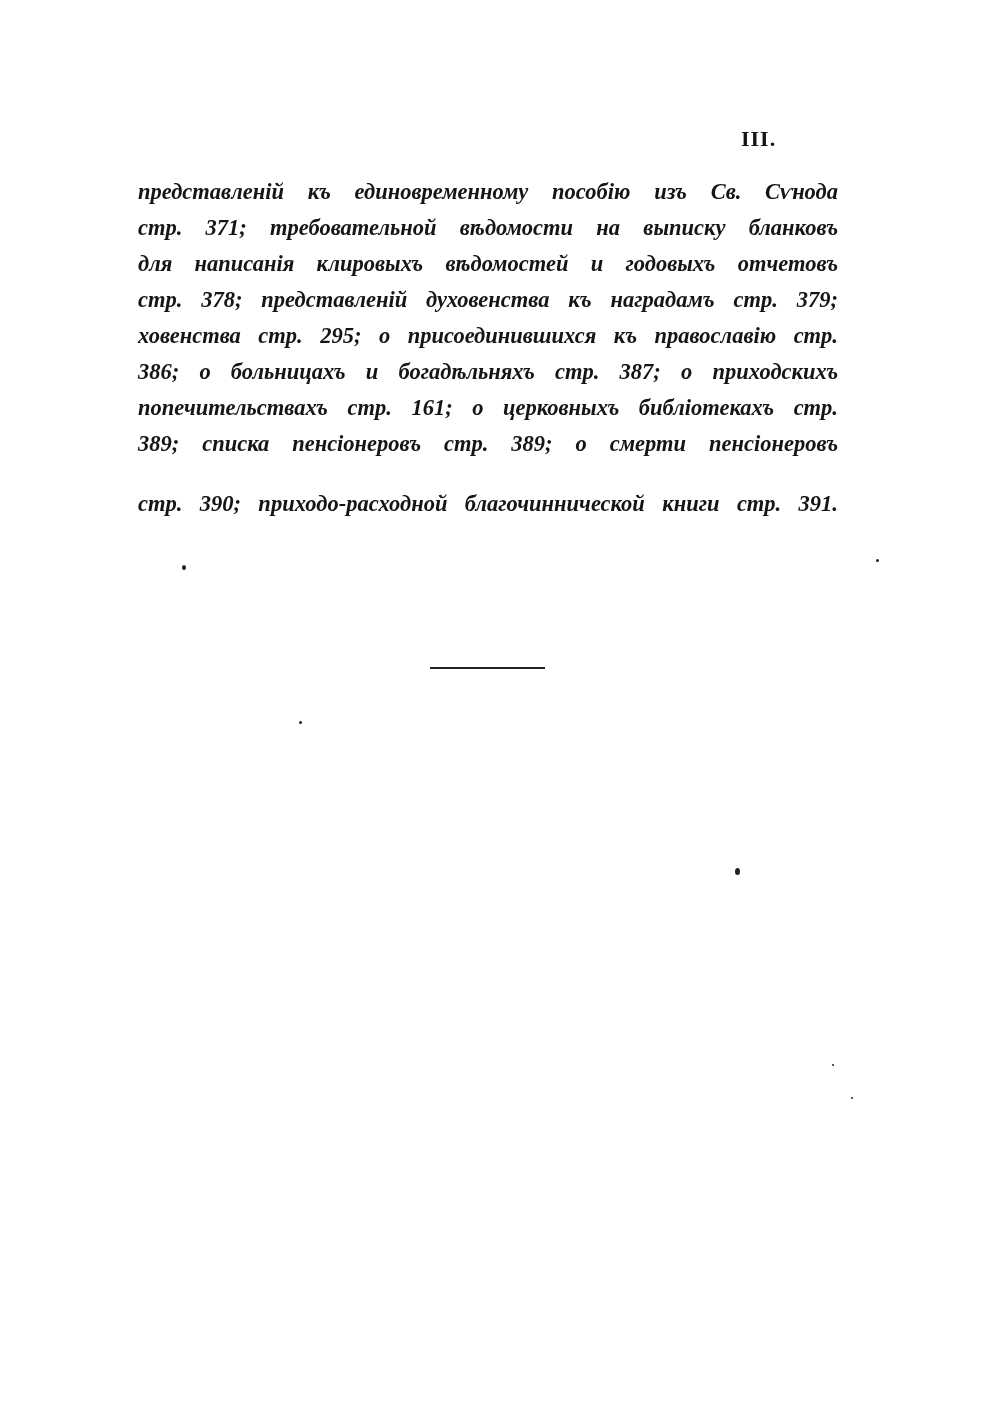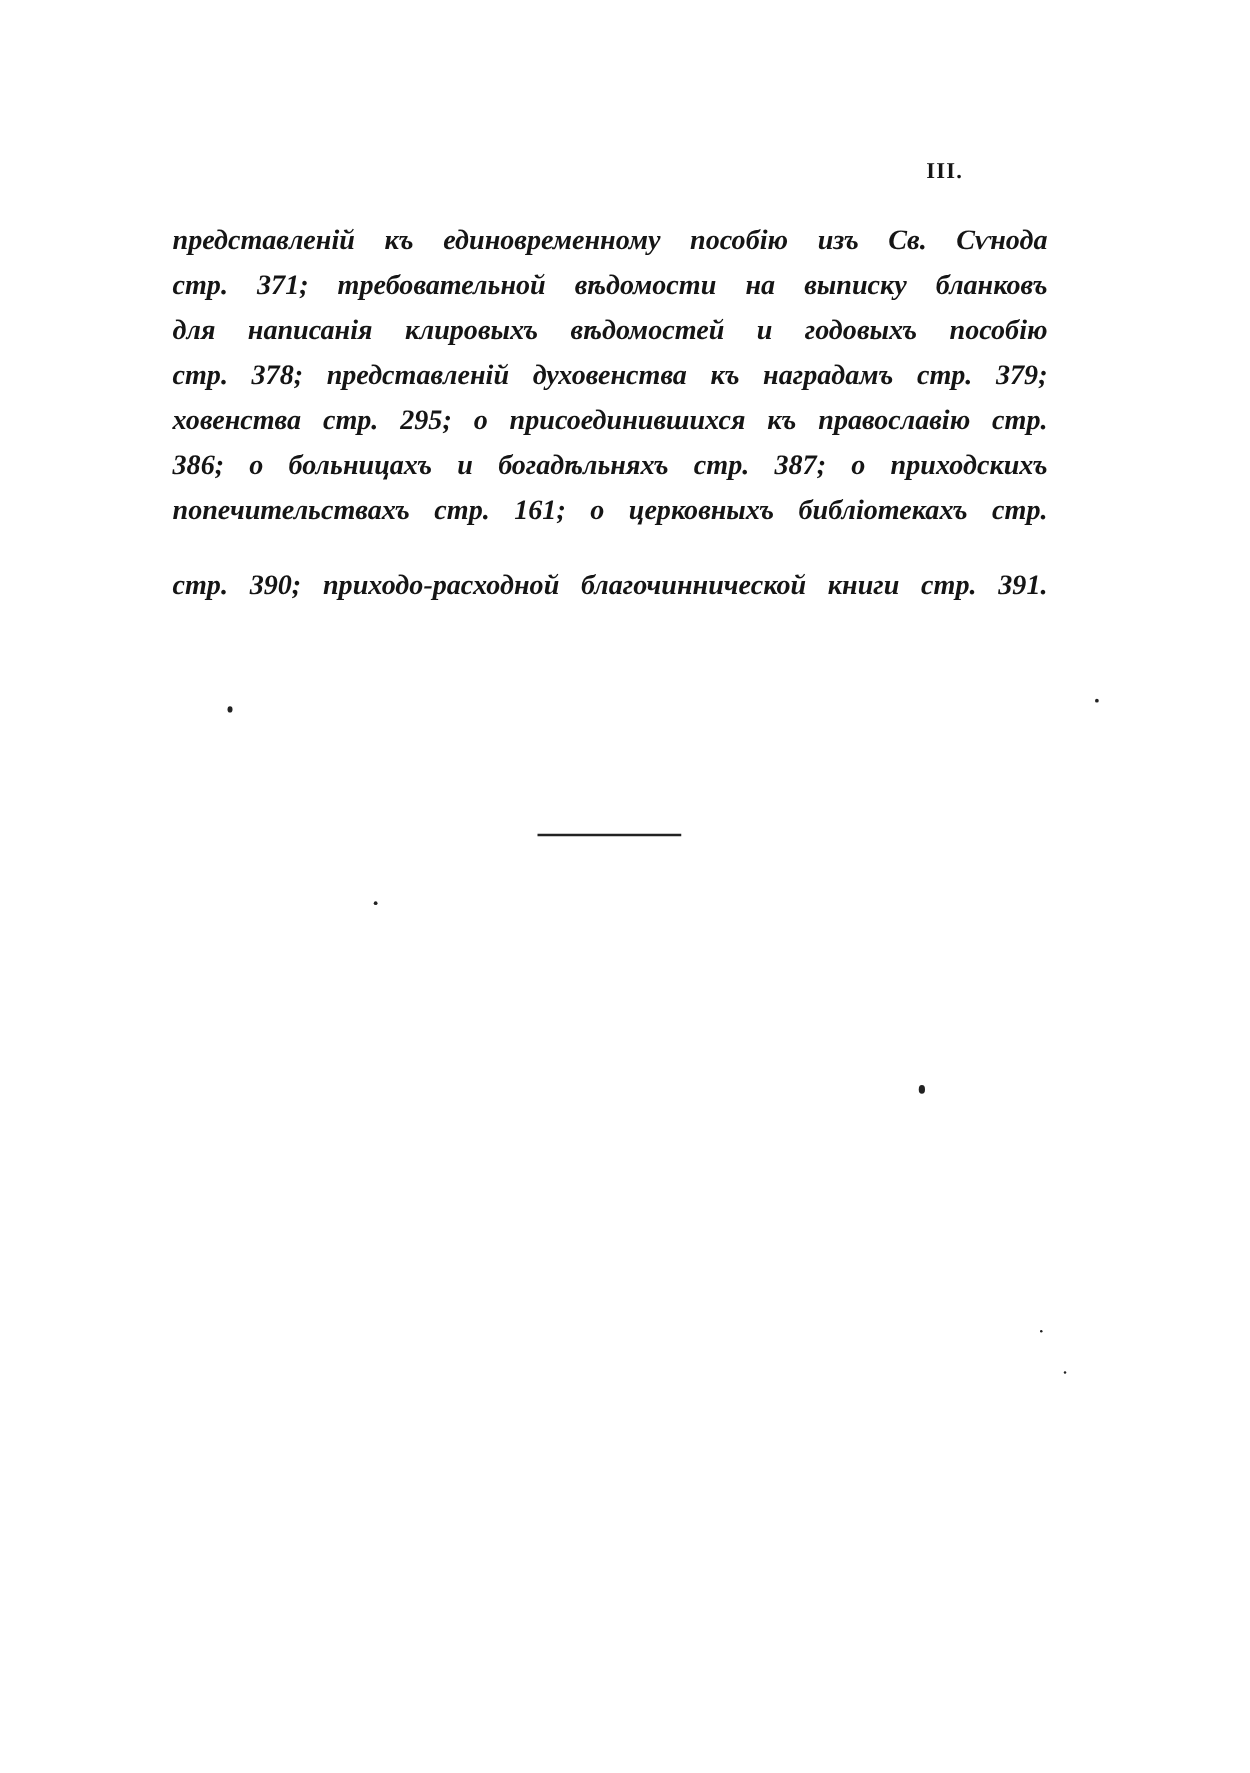--- a/index.html
+++ b/index.html
@@ -12,21 +12,21 @@
       height: 1418px;
       position: relative;
       overflow: hidden;
       font-family: "Liberation Serif", "DejaVu Serif", serif;
       color: #151515;
     }
     .page-number {
       position: absolute;
       left: 741px;
       top: 126px;
-      font-size: 18px;
+      font-size: 22px;
       font-weight: bold;
       letter-spacing: 1px;
     }
     .body-text {
       position: absolute;
       left: 138px;
       top: 174px;
       width: 700px;
       font-size: 22.5px;
       font-weight: bold;
@@ -60,25 +60,26 @@
   </style>
 </head>
 <body>
 
 <div>
   <div class="page-number">III.</div>
 
   <div class="body-text">
     <span class="line">представленій къ единовременному пособію изъ Св. Сѵнода</span>
     <span class="line">стр. 371; требовательной вѣдомости на выписку бланковъ</span>
-    <span class="line">для написанія клировыхъ вѣдомостей и годовыхъ пособію</span>
+    <span class="line">для написанія клировыхъ вѣдомостей и годовыхъ отчетовъ</span>
     <span class="line">стр. 378; представленій духовенства къ наградамъ стр. 379;</span>
     <span class="line">ховенства стр. 295; о присоединившихся къ православію стр.</span>
     <span class="line">386; о больницахъ и богадѣльняхъ стр. 387; о приходскихъ</span>
     <span class="line">попечительствахъ стр. 161; о церковныхъ библіотекахъ стр.</span>
+    <span class="line">389; списка пенсіонеровъ стр. 389; о смерти пенсіонеровъ</span>
     <span class="line last">стр. 390; приходо-расходной благочиннической книги стр. 391.</span>
   </div>
 
   <div class="rule"></div>
 
   <div class="speck" style="left:182px;top:565px;width:4px;height:5px;"></div>
   <div class="speck" style="left:876px;top:559px;width:3px;height:3px;"></div>
   <div class="speck" style="left:299px;top:721px;width:3px;height:3px;"></div>
   <div class="speck" style="left:735px;top:868px;width:5px;height:7px;"></div>
   <div class="speck" style="left:832px;top:1064px;width:2px;height:2px;"></div>

